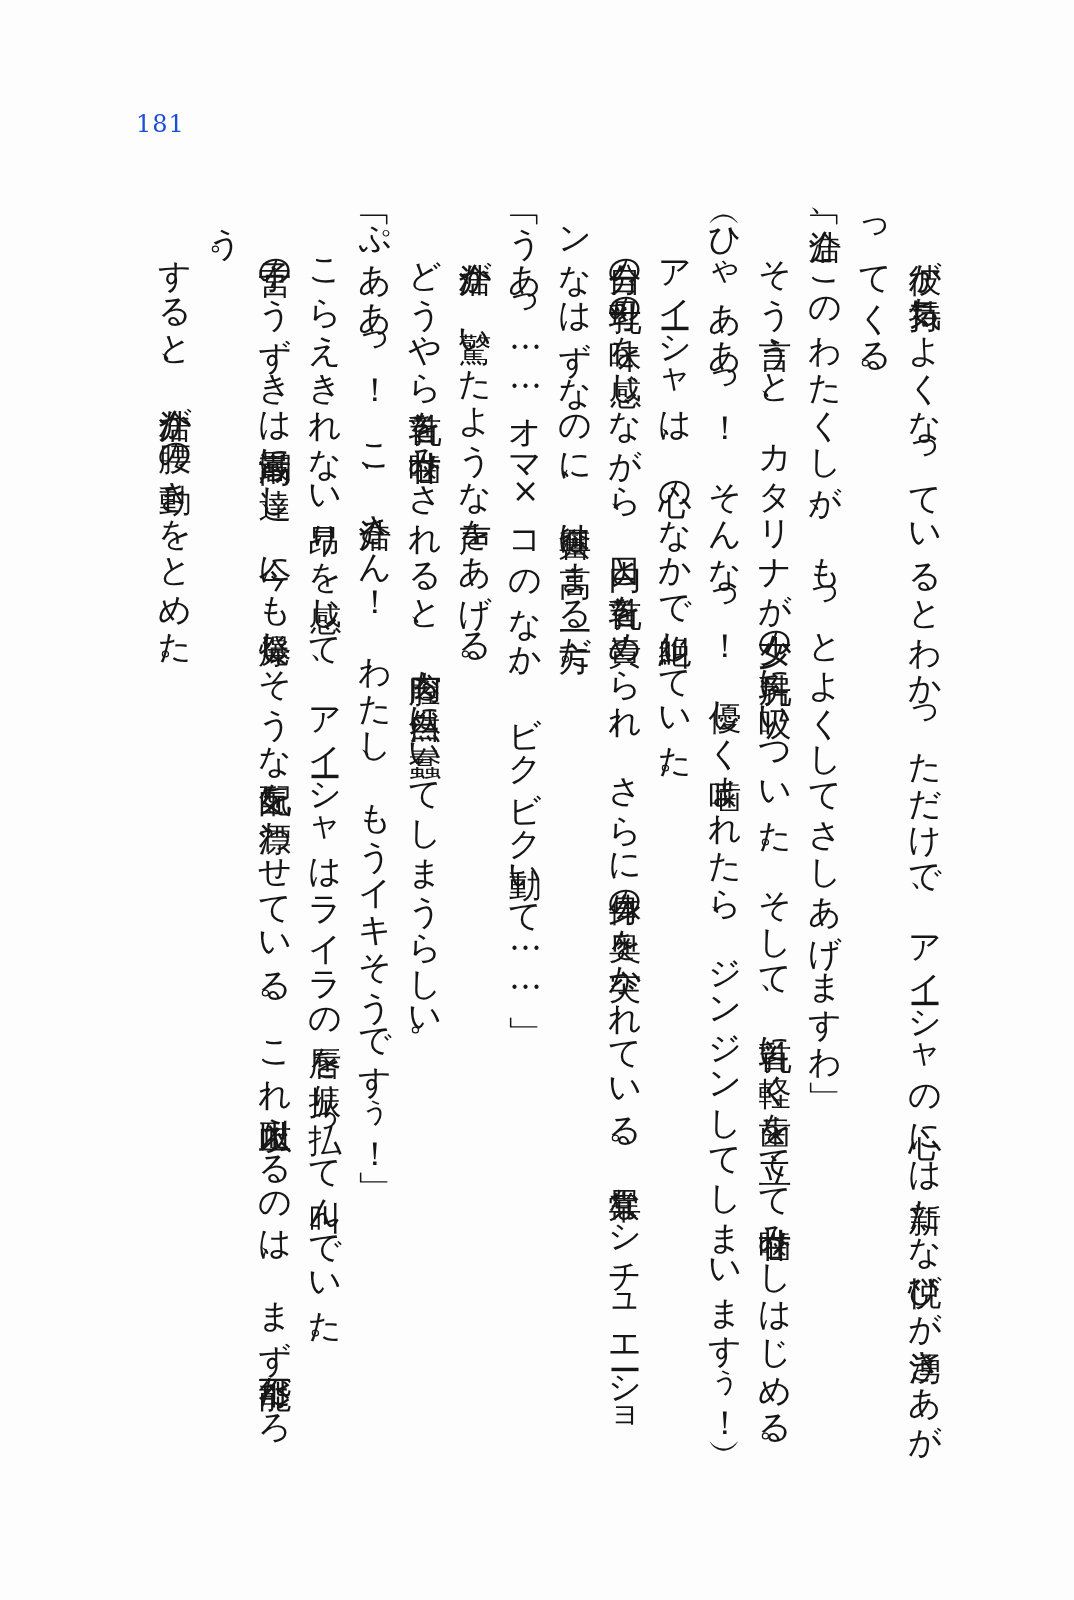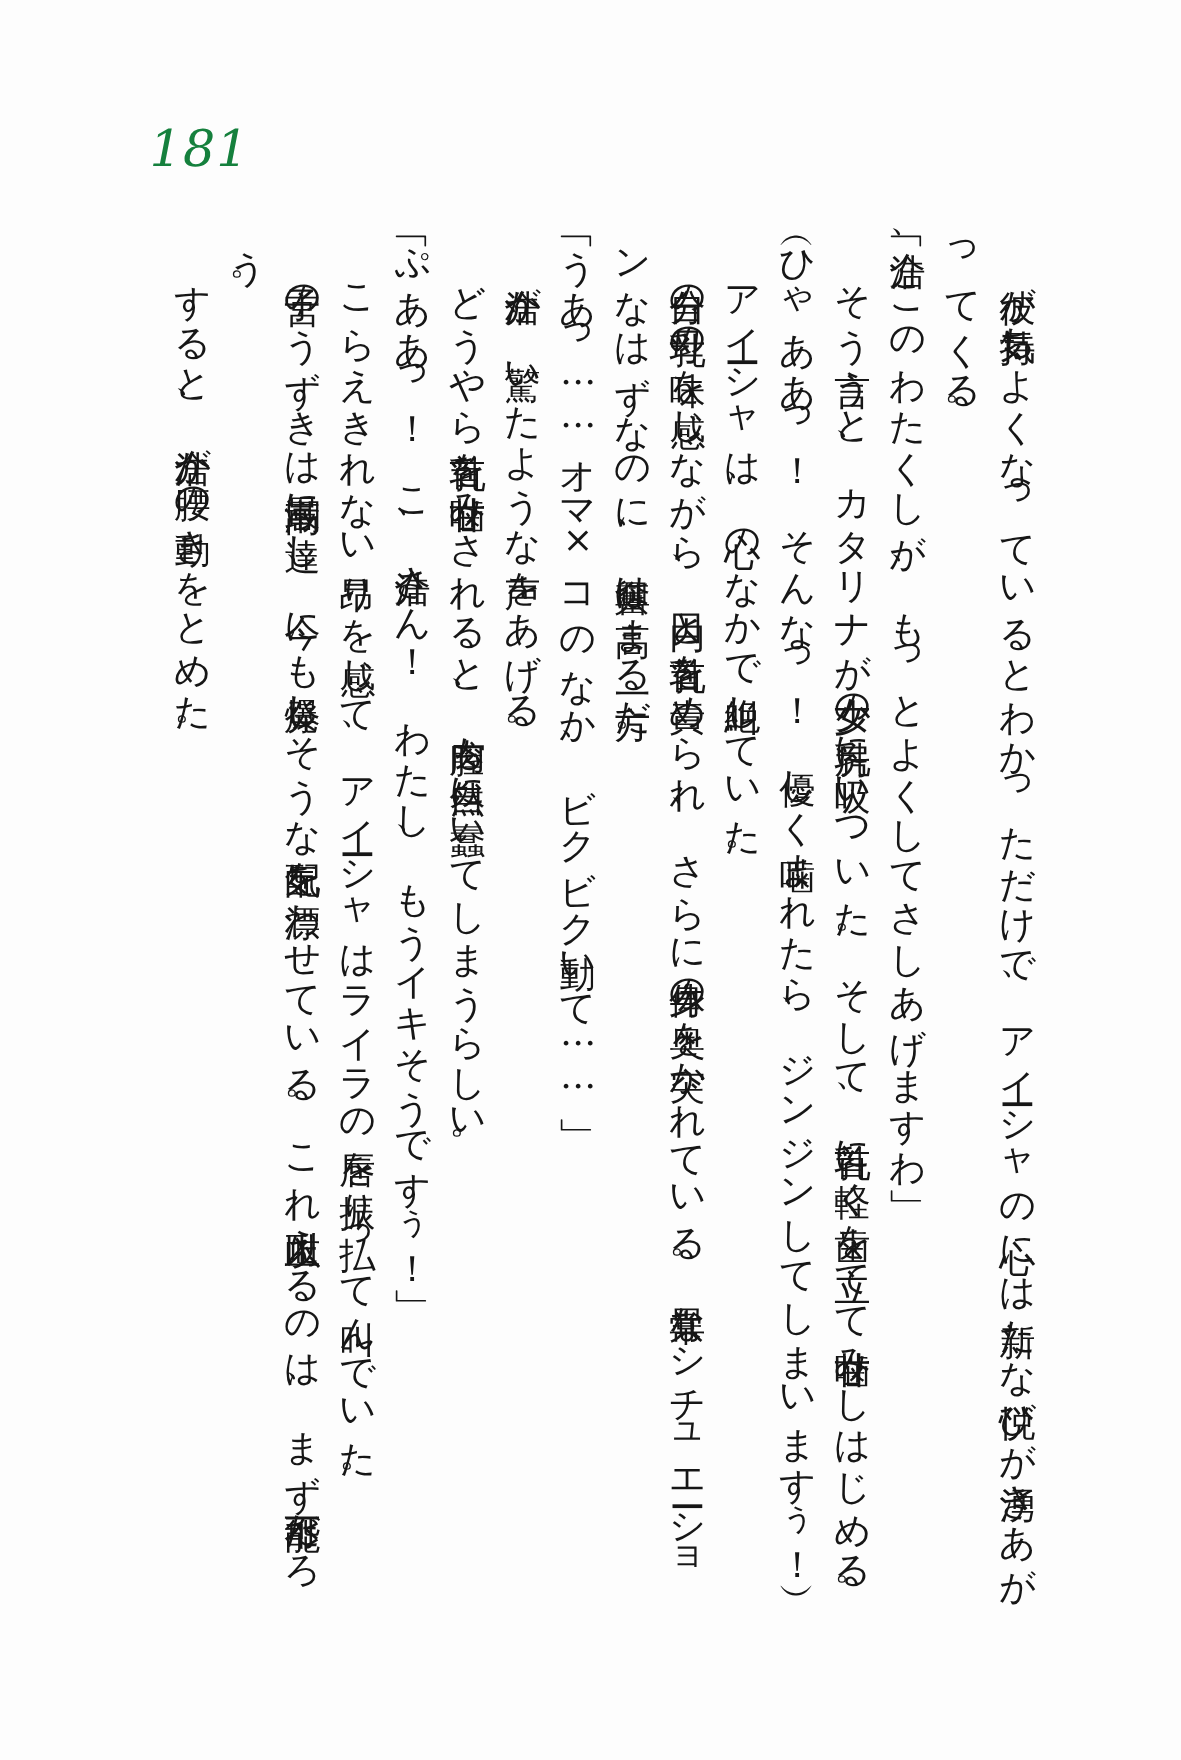--- a/index.html
+++ b/index.html
@@ -15,23 +15,22 @@
   }
   .page {
     position: absolute;
     inset: 0;
   }
   .page-number {
     position: absolute;
     top: 112px;
     left: 136px;
     font-family: "DejaVu Serif", "Liberation Serif", serif;
-    font-style: italic;
-    font-size: 46px;
-    color: #15803d;
+    font-size: 24px;
+    color: #1d4ed8;
     letter-spacing: 1px;
     line-height: 1;
   }
   .text-block {
     position: absolute;
     top: 204px;
     right: 124px;
     height: 1262px;
     writing-mode: vertical-rl;
     text-orientation: upright;

